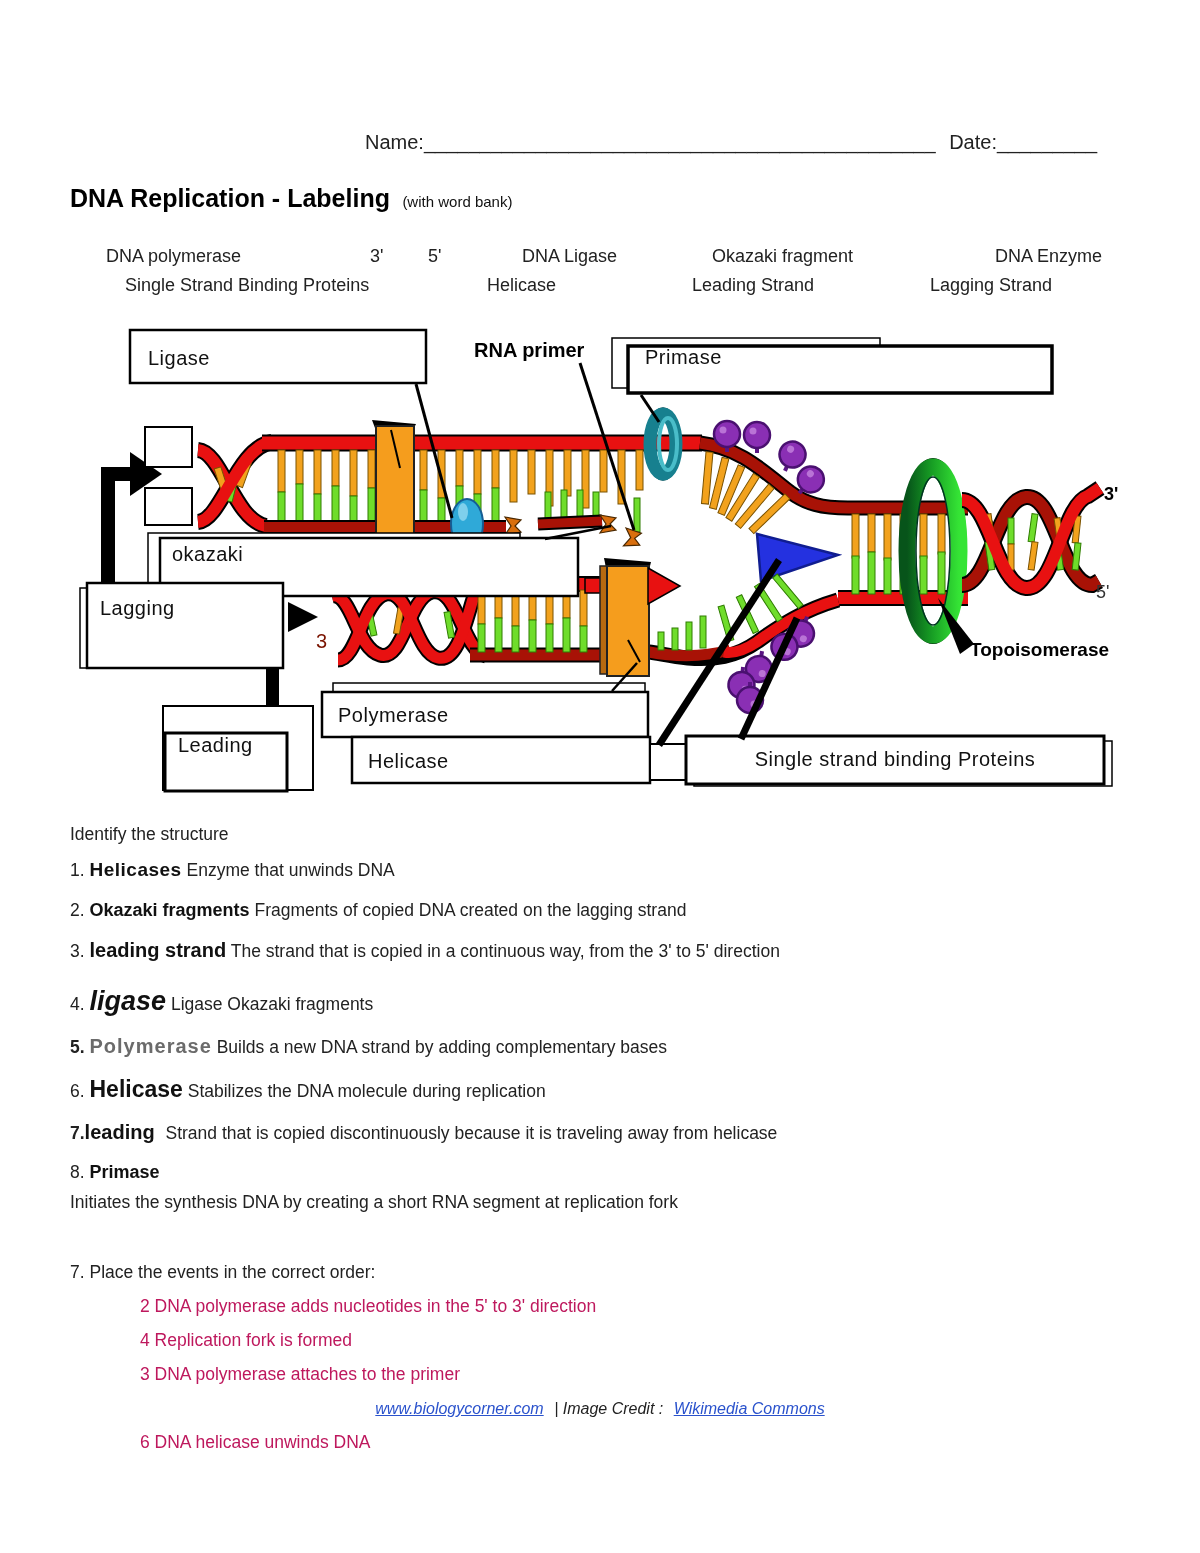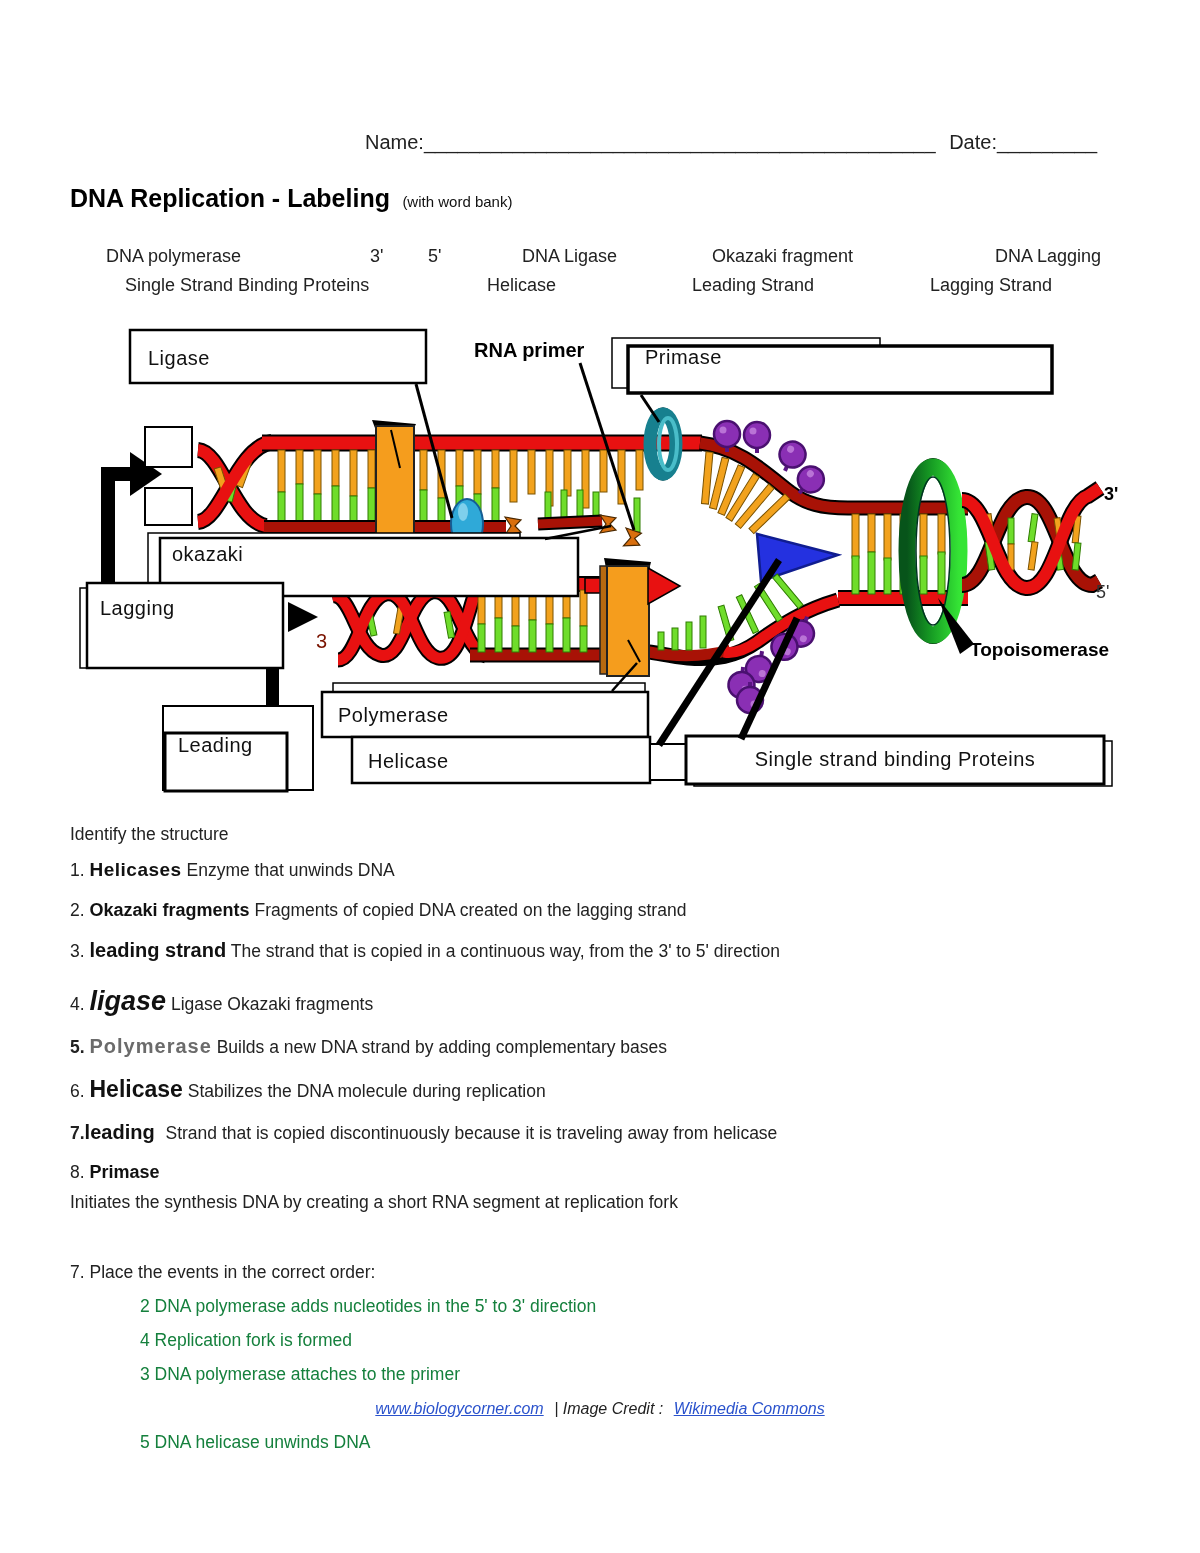--- a/index.html
+++ b/index.html
@@ -15,21 +15,21 @@
   .term{line-height:1;}
   .t1{font-weight:bold;font-size:19px;letter-spacing:.5px;color:#111;}
   .t2{font-weight:bold;font-size:18px;color:#111;}
   .t3{font-weight:bold;font-size:20px;color:#111;}
   .t4{font-weight:bold;font-style:italic;font-size:27px;color:#111;}
   .t5{font-weight:bold;font-size:20px;color:#6b6b6b;letter-spacing:1px;}
   .t6{font-weight:bold;font-size:23px;color:#111;}
   .t7{font-weight:bold;font-size:20px;color:#111;}
   .t8{font-weight:bold;font-size:18px;color:#111;}
   .bold{font-weight:bold;}
-  .step{position:absolute;left:140px;font-size:17.5px;color:#15803d;white-space:nowrap;}
+  .step{position:absolute;left:140px;font-size:17.5px;color:#be185d;white-space:nowrap;}
   .footer{position:absolute;left:0;width:1200px;text-align:center;font-size:16px;
           font-style:italic;color:#222;}
   .flink{color:#2a52cc;text-decoration:underline;cursor:pointer;}
   .fsep{margin:0 6px;color:#222;}
   svg text{font-family:"Liberation Sans",sans-serif;}
   .boxtxt{font-size:20px;fill:#111;letter-spacing:.5px;}
 </style>
 </head>
 <body>
 
@@ -44,21 +44,21 @@
     <span class="title-main">DNA Replication - Labeling</span>
     <span class="title-sub">(with word bank)</span>
   </div>
 
   <div class="abs" style="left:0;top:246px;width:1200px;height:24px;">
     <span class="abs wb" style="left:106px;">DNA polymerase</span>
     <span class="abs wb" style="left:370px;">3'</span>
     <span class="abs wb" style="left:428px;">5'</span>
     <span class="abs wb" style="left:522px;">DNA Ligase</span>
     <span class="abs wb" style="left:712px;">Okazaki fragment</span>
-    <span class="abs wb" style="left:995px;">DNA Lagging</span>
+    <span class="abs wb" style="left:995px;">DNA Enzyme</span>
   </div>
   <div class="abs" style="left:0;top:275px;width:1200px;height:24px;">
     <span class="abs wb" style="left:125px;">Single Strand Binding Proteins</span>
     <span class="abs wb" style="left:487px;">Helicase</span>
     <span class="abs wb" style="left:692px;">Leading Strand</span>
     <span class="abs wb" style="left:930px;">Lagging Strand</span>
   </div>
 
   <svg class="abs" style="left:0;top:320px;" width="1200" height="480" viewBox="0 320 1200 480">
     <defs>
@@ -412,21 +412,21 @@
   <div class="q" style="top:1162px;">
     <span class="qnum">8.</span>
     <span class="term t8">Primase</span>
   </div>
   <div class="q" style="top:1192px;">Initiates the synthesis DNA by creating a short RNA segment at replication fork</div>
 
   <div class="q" style="top:1262px;">7.  Place the events in the correct order:</div>
   <div class="step" style="top:1296px;">2 DNA polymerase adds nucleotides in the 5' to 3' direction</div>
   <div class="step" style="top:1330px;">4 Replication fork is formed</div>
   <div class="step" style="top:1364px;">3 DNA polymerase attaches to the primer</div>
-  <div class="step" style="top:1432px;">5 DNA helicase unwinds DNA</div>
+  <div class="step" style="top:1432px;">6 DNA helicase unwinds DNA</div>
 
   <div class="footer" style="top:1400px;">
     <span class="flink">www.biologycorner.com</span>
     <span class="fsep">| Image Credit :</span>
     <span class="flink">Wikimedia Commons</span>
   </div>
 
 </div>
 
 </body></html>

